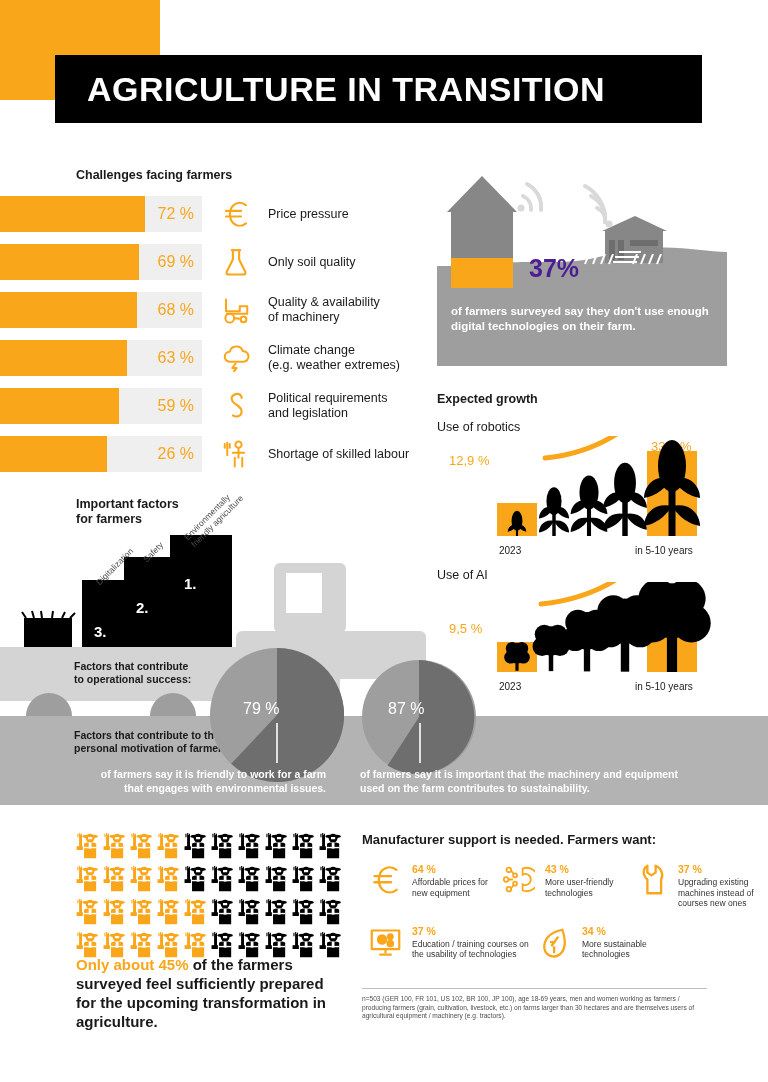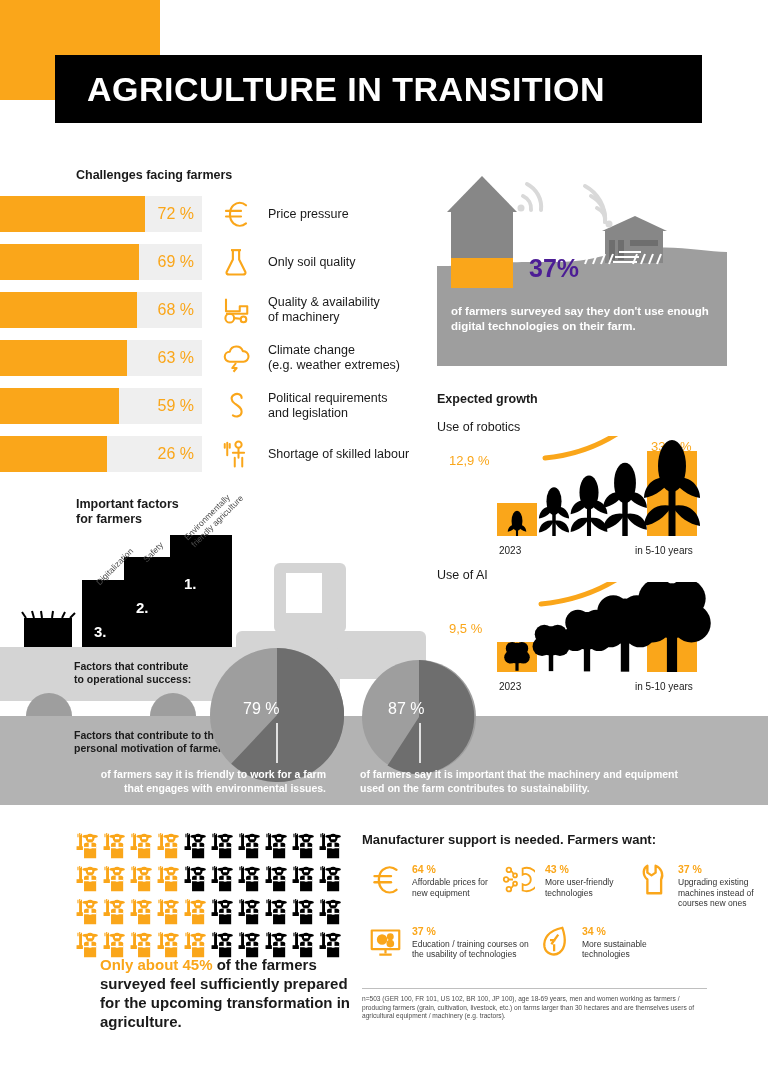--- a/index.html
+++ b/index.html
@@ -60,21 +60,21 @@
                    font-weight:bold;line-height:13px;color:#1a1a1a;}
   .pie-label{position:absolute;color:#ffffff;font-size:16px;}
   .leader{position:absolute;width:2px;background:#E0E0E0;}
   .leader-txt{position:absolute;color:#ffffff;font-size:10.5px;font-weight:bold;
               line-height:14px;}
 
   
   #people{left:76px;top:833px;width:270px;}
   .prow{display:flex;gap:4px;margin-bottom:3px;}
   #bottom-left-text{left:76px;top:955px;width:260px;font-size:15px;
-                    font-weight:bold;line-height:19px;color:#1a1a1a;margin-left:24px;}
+                    font-weight:bold;line-height:19px;color:#1a1a1a;}
   .hl{color:#FAA61A;}
   #support{left:362px;top:832px;width:400px;}
   #support-title{font-size:13px;font-weight:bold;color:#1a1a1a;margin-bottom:16px;}
   .sup-grid{display:flex;flex-wrap:wrap;}
   .sup-item{display:flex;margin-bottom:16px;}
   .sup-icon{flex:0 0 46px;display:flex;align-items:flex-start;justify-content:center;}
   .sup-txt{margin-left:4px;}
   .sup-pct{color:#FAA61A;font-size:10.5px;margin-bottom:2px;font-weight:bold;}
   .sup-desc{font-size:8.5px;line-height:10.5px;color:#333333;}
   #footnote{left:362px;top:988px;width:345px;}
@@ -832,21 +832,21 @@
       <circle cx="19" cy="21" r="6" fill="#FAA61A"></circle>
             <circle cx="31" cy="17" r="3.4" fill="#FAA61A"></circle>
       <circle cx="31" cy="27" r="4" fill="#FAA61A"></circle>
           </svg>
         </div>
     <div class="sup-txt">
       <div class="sup-pct">37 %</div>
       <div class="sup-desc">Education / training courses on the usability of technologies</div>
     </div>
       </div>
-      <div class="sup-item" style="width: 160px;">
+      <div class="sup-item" style="width: 160px; align-items: flex-end;">
         <div class="sup-icon">
           <svg width="33" height="33" viewBox="0 0 48 48" fill="none" stroke="#FAA61A" stroke-width="3.3" stroke-linejoin="round">
       <path d="M34,4 C14,8 6,20 8,32 C10,42 22,46 30,40 C40,32 38,16 34,4 Z"></path>
       <path d="M28,14 L18,28 M24,22 L16,22 M22,28 L22,38"></path>
           </svg>
         </div>
     <div class="sup-txt">
       <div class="sup-pct">34 %</div>
       <div class="sup-desc">More sustainable technologies</div>
     </div>

